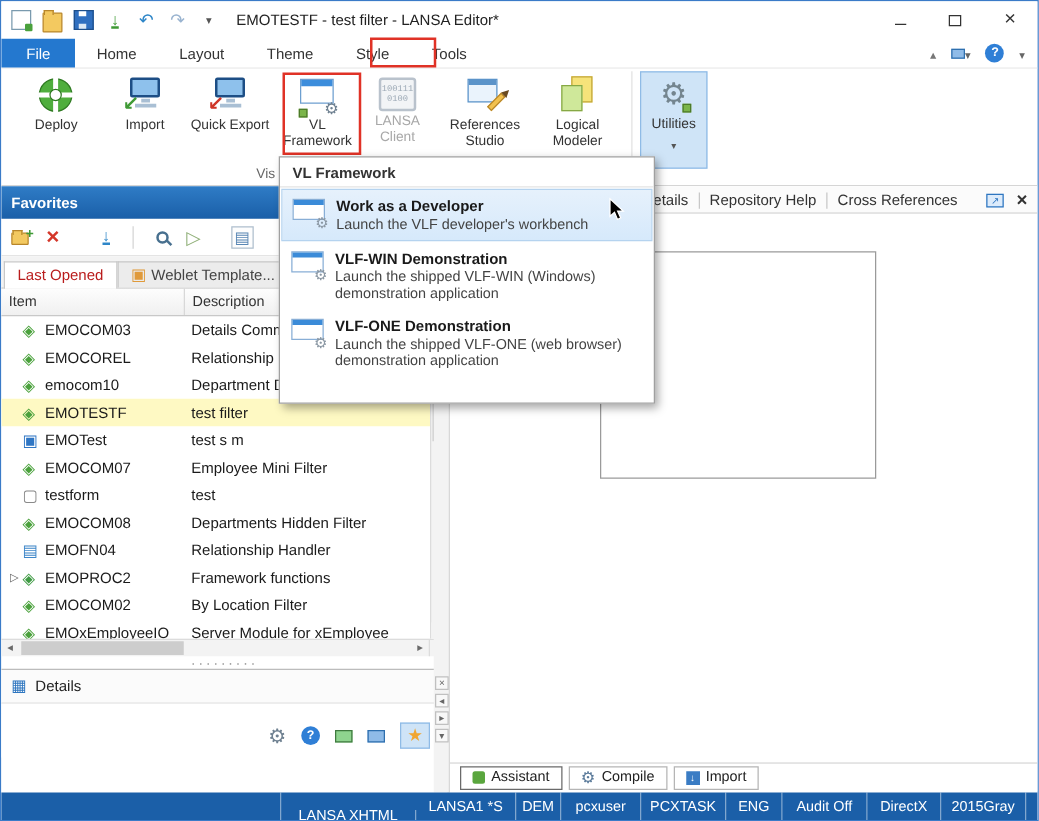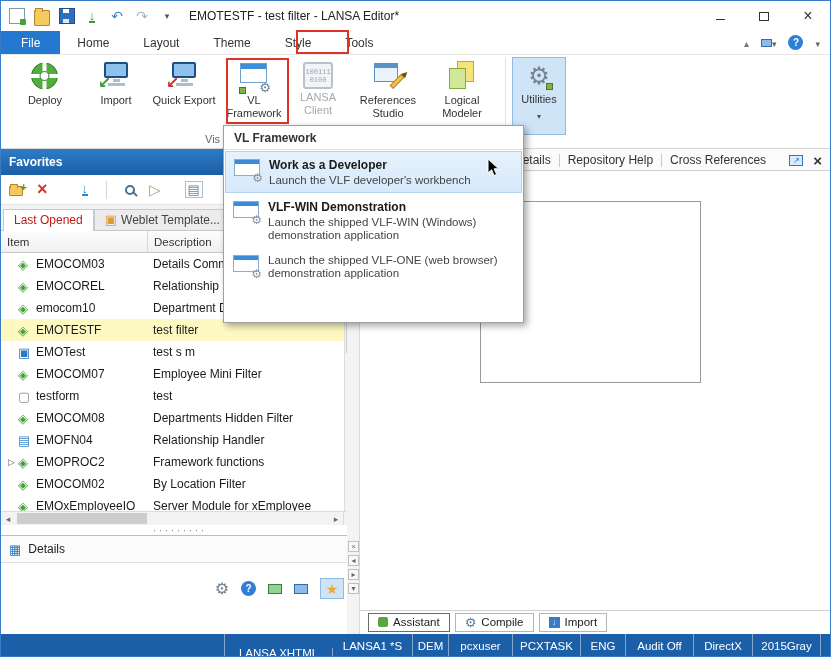--- a/index.html
+++ b/index.html
@@ -550,20 +550,21 @@
           <div class="dd-title">VLF-WIN Demonstration</div>
           <div class="dd-desc">Launch the shipped VLF-WIN (Windows) demonstration application</div>
         </span>
     </div>
     <div class="dd-item" data-name="menu-item-vlf-one-demo">
       <span class="vlficon" data-name="vlf-window-icon">
           <span class="win"></span>
           <span class="gear"></span>
         </span>
       <span>
+          <div class="dd-title">VLF-ONE Demonstration</div>
           <div class="dd-desc">Launch the shipped VLF-ONE (web browser) demonstration application</div>
         </span>
     </div>
   </div>
 
   <div class="cursor" data-name="mouse-cursor">
     <svg width="13" height="20" viewBox="0 0 13 20">
         <path d="M1 1 L1 15 L4.6 11.8 L7 17.5 L9.6 16.4 L7.1 10.8 L11.6 10.8 Z" fill="#000" stroke="#fff" stroke-width="1"></path>
       </svg>
   </div>

